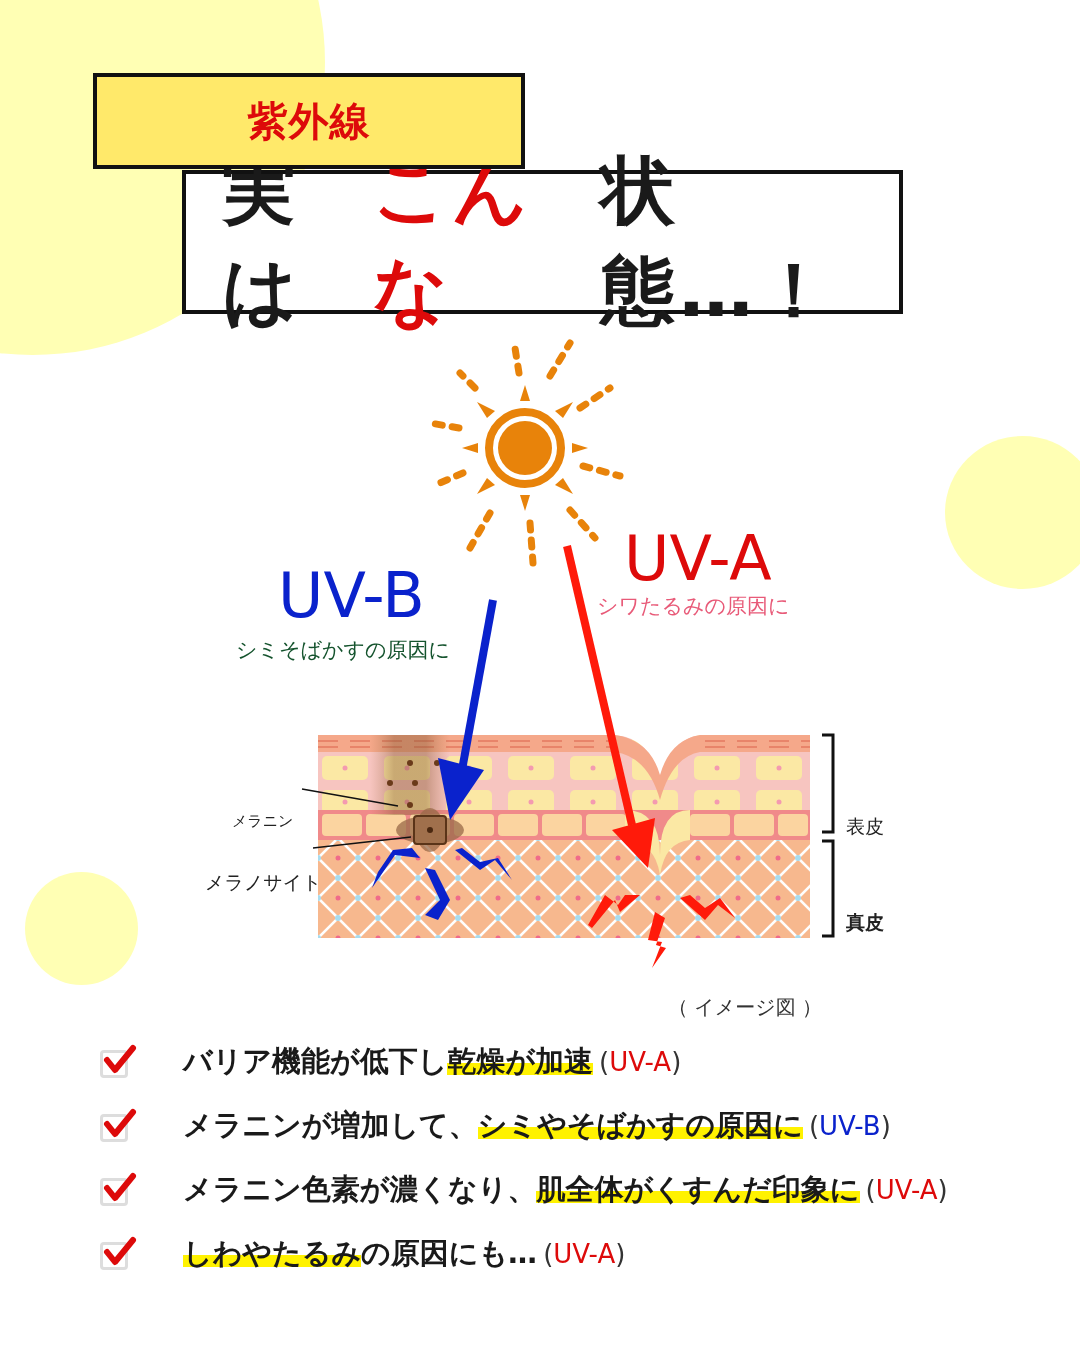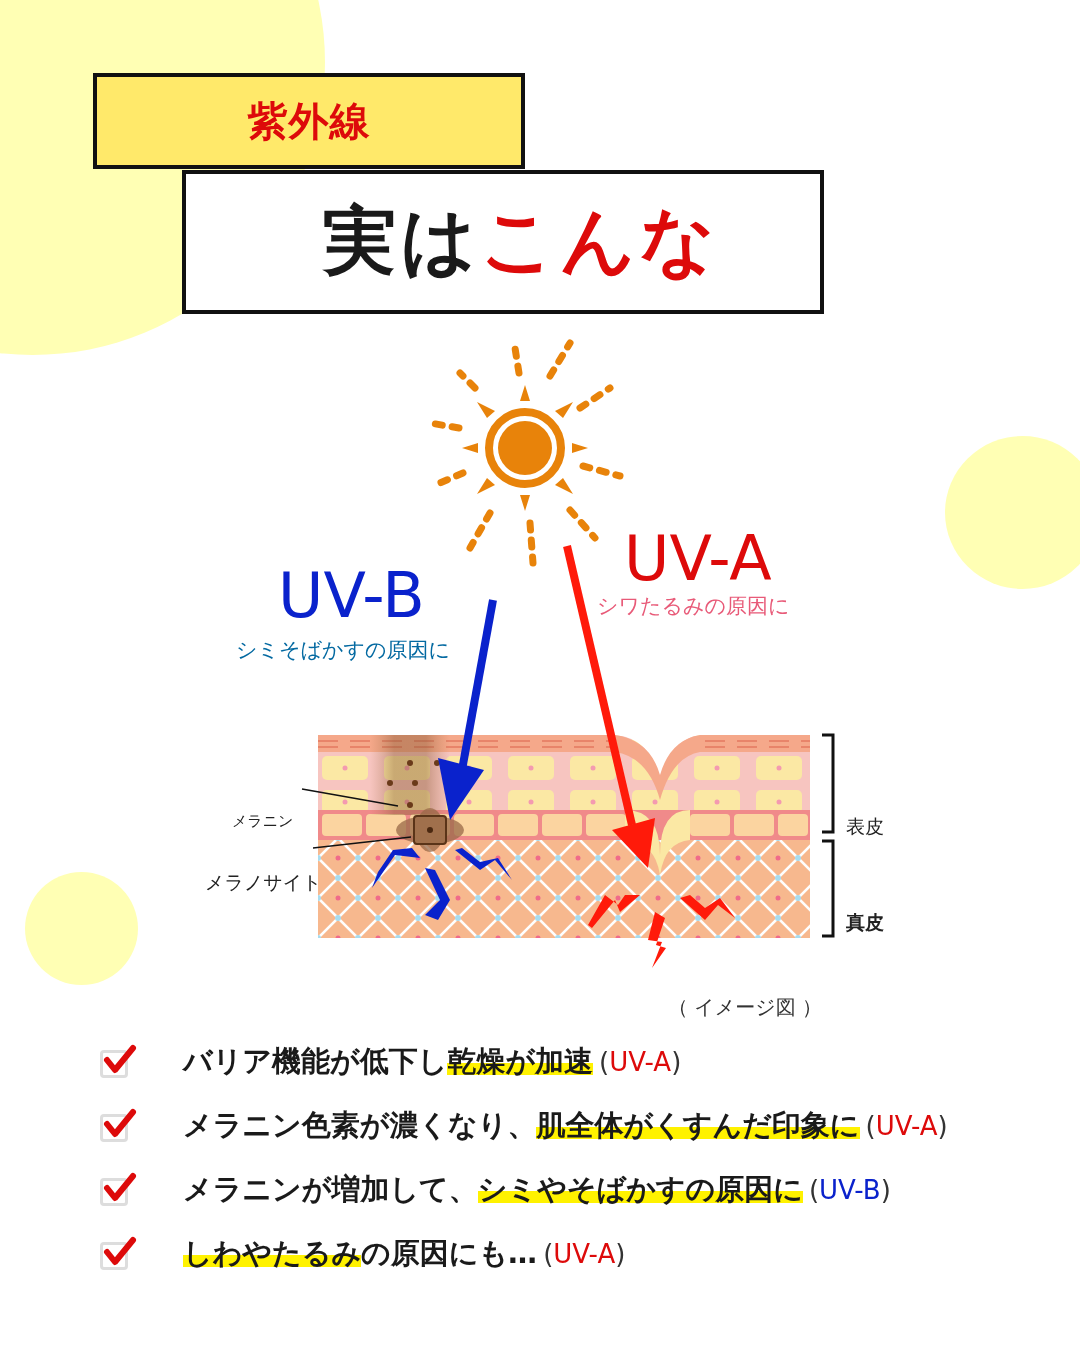--- a/index.html
+++ b/index.html
@@ -8,31 +8,31 @@
   .blob { position:absolute; border-radius:50%; background:#ffffb4; }
   .blob-tl { left:-260px; top:-230px; width:585px; height:585px; }
   .blob-r  { left:945px; top:436px; width:155px; height:153px; }
   .blob-bl { left:25px; top:872px; width:113px; height:113px; }
 
   .box-sub { position:absolute; left:93px; top:73px; width:432px; height:96px;
              background:#ffe96a; border:4px solid #111; box-sizing:border-box;
              display:flex; align-items:center; justify-content:center; z-index:3;
              font-size:40px; font-weight:bold; letter-spacing:1px; color:#1a1a1a;gap:30px; }
   .box-sub .red { color:#dd0a0a; }
-  .box-main { position:absolute; left:182px; top:170px; width:642px; height:144px;
+  .box-main { position:absolute; left:182px; top:170px; width:721px; height:144px;
               background:#fff; border:4px solid #111; box-sizing:border-box;
               display:flex; align-items:center; justify-content:center; z-index:2;
               font-size:74px; font-weight:bold; color:#1a1a1a; letter-spacing:4px;padding-left:36px; }
   .box-main .red { color:#dd0a0a; }
 
   .diagram { position:absolute; left:0; top:0; width:1080px; height:1010px; z-index:1; }
 
   .uv-label { position:absolute; z-index:4; line-height:1; }
   .uvb-title { left:278px; top:565px; font-size:62px; color:#0a22cc; }
-  .uvb-sub { left:236px; top:640px; font-size:21px; color:#0369a1; }
+  .uvb-sub { left:236px; top:640px; font-size:21px; color:#14532d; }
   .uva-title { left:624px; top:528px; font-size:62px; color:#dd0a0a; }
   .uva-sub { left:597px; top:597px; font-size:21px; color:#e85a78;font-family:Liberation Mono, monospace; }
 
   .side-label { position:absolute; z-index:4; font-size:19px; color:#222;margin-top:32px; }
   .lbl-epi { left:846px; top:782px; }
   .lbl-der { left:846px; top:878px;font-weight:bold; }
   .lbl-mel { left:232px; top:780px; font-size:15px; }
   .lbl-cyt { left:205px; top:838px; font-size:19px; }
   .lbl-img { left:668px; top:962px; font-size:20px; color:#333; }
 
@@ -54,20 +54,21 @@
 <div class="blob blob-tl"></div>
 <div class="blob blob-r"></div>
 <div class="blob blob-bl"></div>
 
 <div class="box-sub">
   <span class="red">紫外線</span>
 </div>
 <div class="box-main">
   <span>実は</span>
     <span class="red">こんな</span>
+    <span>状態…！</span>
 </div>
 
 <svg class="diagram" viewBox="0 0 1080 1010" width="1080" height="1010">
   <defs>
     <pattern id="derm" width="40" height="40" patternUnits="userSpaceOnUse" patternTransform="translate(318,838)">
       <rect width="40" height="40" fill="#f7b88e"></rect>
       <path d="M0,20 L20,0 L40,20 L20,40 Z" fill="none" stroke="#fff" stroke-width="2.5"></path>
       <circle cx="20" cy="20" r="2.5" fill="#f06a8a"></circle>
       <circle cx="0" cy="20" r="3" fill="#a8dcef"></circle>
       <circle cx="40" cy="20" r="3" fill="#a8dcef"></circle>
@@ -200,31 +201,31 @@
         </svg>
       </span>
     <span class="check-text"><span>バリア機能が低下し</span><span class="hl">乾燥が加速</span><span></span><span class="tag"><span class="paren">(</span><span class="tag-a">UV-A</span><span class="paren">)</span></span></span>
   </div>
   <div class="check-item">
     <span class="check-box">
         <svg width="34" height="34" viewBox="0 0 34 34">
           <path d="M4,16 L12,26 L30,4" fill="none" stroke="#dd0a0a" stroke-width="6" stroke-linecap="round" stroke-linejoin="round"></path>
         </svg>
       </span>
+    <span class="check-text"><span>メラニンが増加して、</span><span class="hl">シミやそばかすの原因に</span><span></span><span class="tag"><span class="paren">(</span><span class="tag-b">UV-B</span><span class="paren">)</span></span></span>
+  </div>
+  <div class="check-item">
+    <span class="check-box">
+        <svg width="34" height="34" viewBox="0 0 34 34">
+          <path d="M4,16 L12,26 L30,4" fill="none" stroke="#dd0a0a" stroke-width="6" stroke-linecap="round" stroke-linejoin="round"></path>
+        </svg>
+      </span>
     <span class="check-text"><span>メラニン色素が濃くなり、</span><span class="hl">肌全体がくすんだ印象に</span><span></span><span class="tag"><span class="paren">(</span><span class="tag-a">UV-A</span><span class="paren">)</span></span></span>
   </div>
   <div class="check-item">
     <span class="check-box">
         <svg width="34" height="34" viewBox="0 0 34 34">
           <path d="M4,16 L12,26 L30,4" fill="none" stroke="#dd0a0a" stroke-width="6" stroke-linecap="round" stroke-linejoin="round"></path>
         </svg>
       </span>
-    <span class="check-text"><span>メラニンが増加して、</span><span class="hl">シミやそばかすの原因に</span><span></span><span class="tag"><span class="paren">(</span><span class="tag-b">UV-B</span><span class="paren">)</span></span></span>
-  </div>
-  <div class="check-item">
-    <span class="check-box">
-        <svg width="34" height="34" viewBox="0 0 34 34">
-          <path d="M4,16 L12,26 L30,4" fill="none" stroke="#dd0a0a" stroke-width="6" stroke-linecap="round" stroke-linejoin="round"></path>
-        </svg>
-      </span>
     <span class="check-text"><span></span><span class="hl">しわやたるみ</span><span>の原因にも…</span><span class="tag"><span class="paren">(</span><span class="tag-a">UV-A</span><span class="paren">)</span></span></span>
   </div>
 </div>
 
 </body></html>

